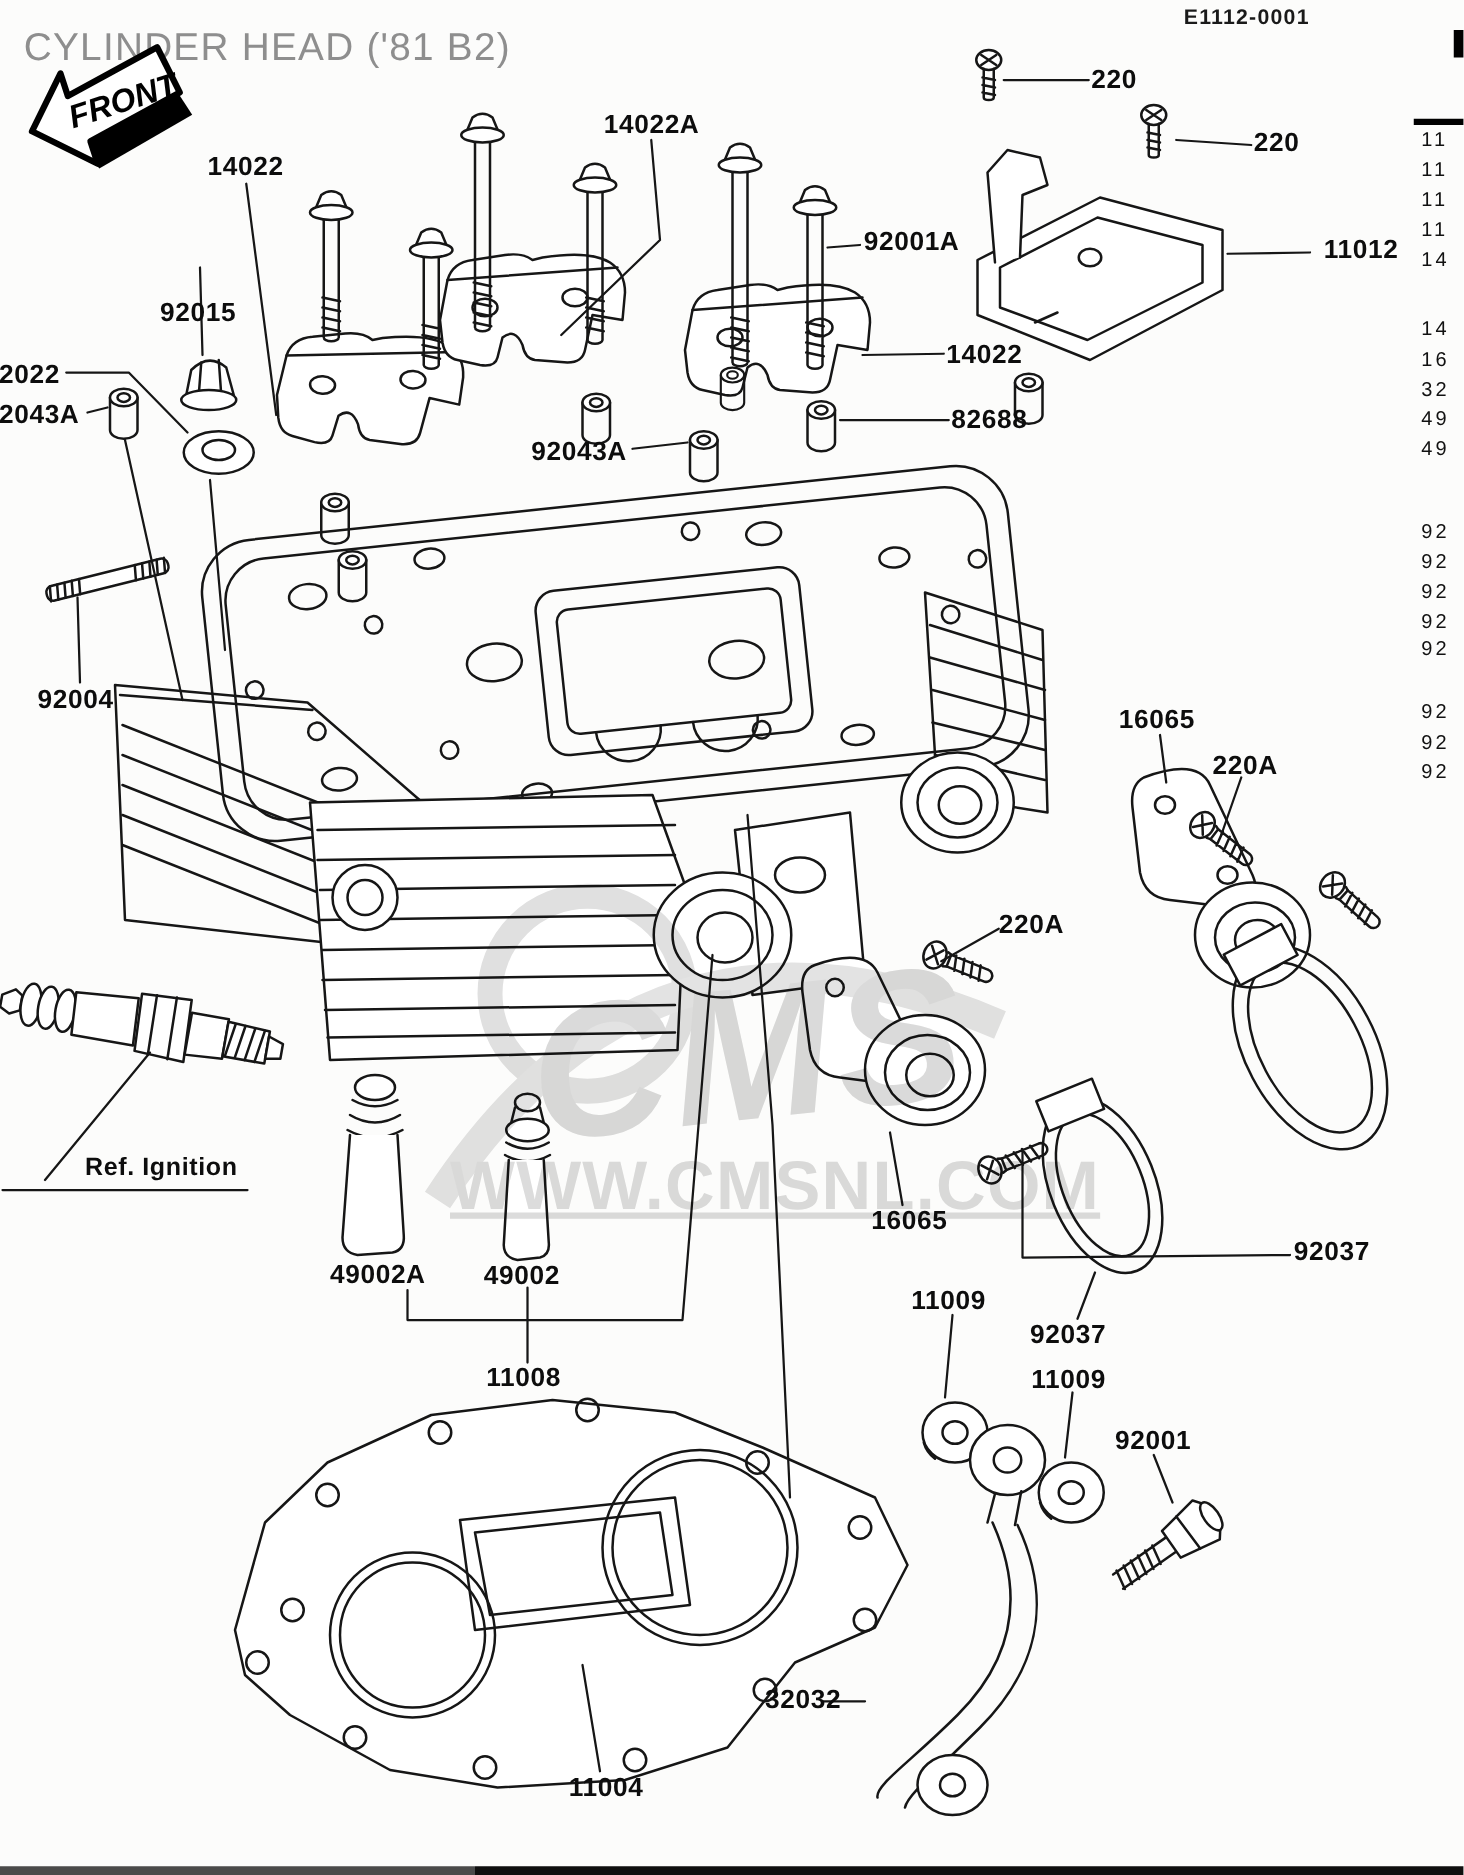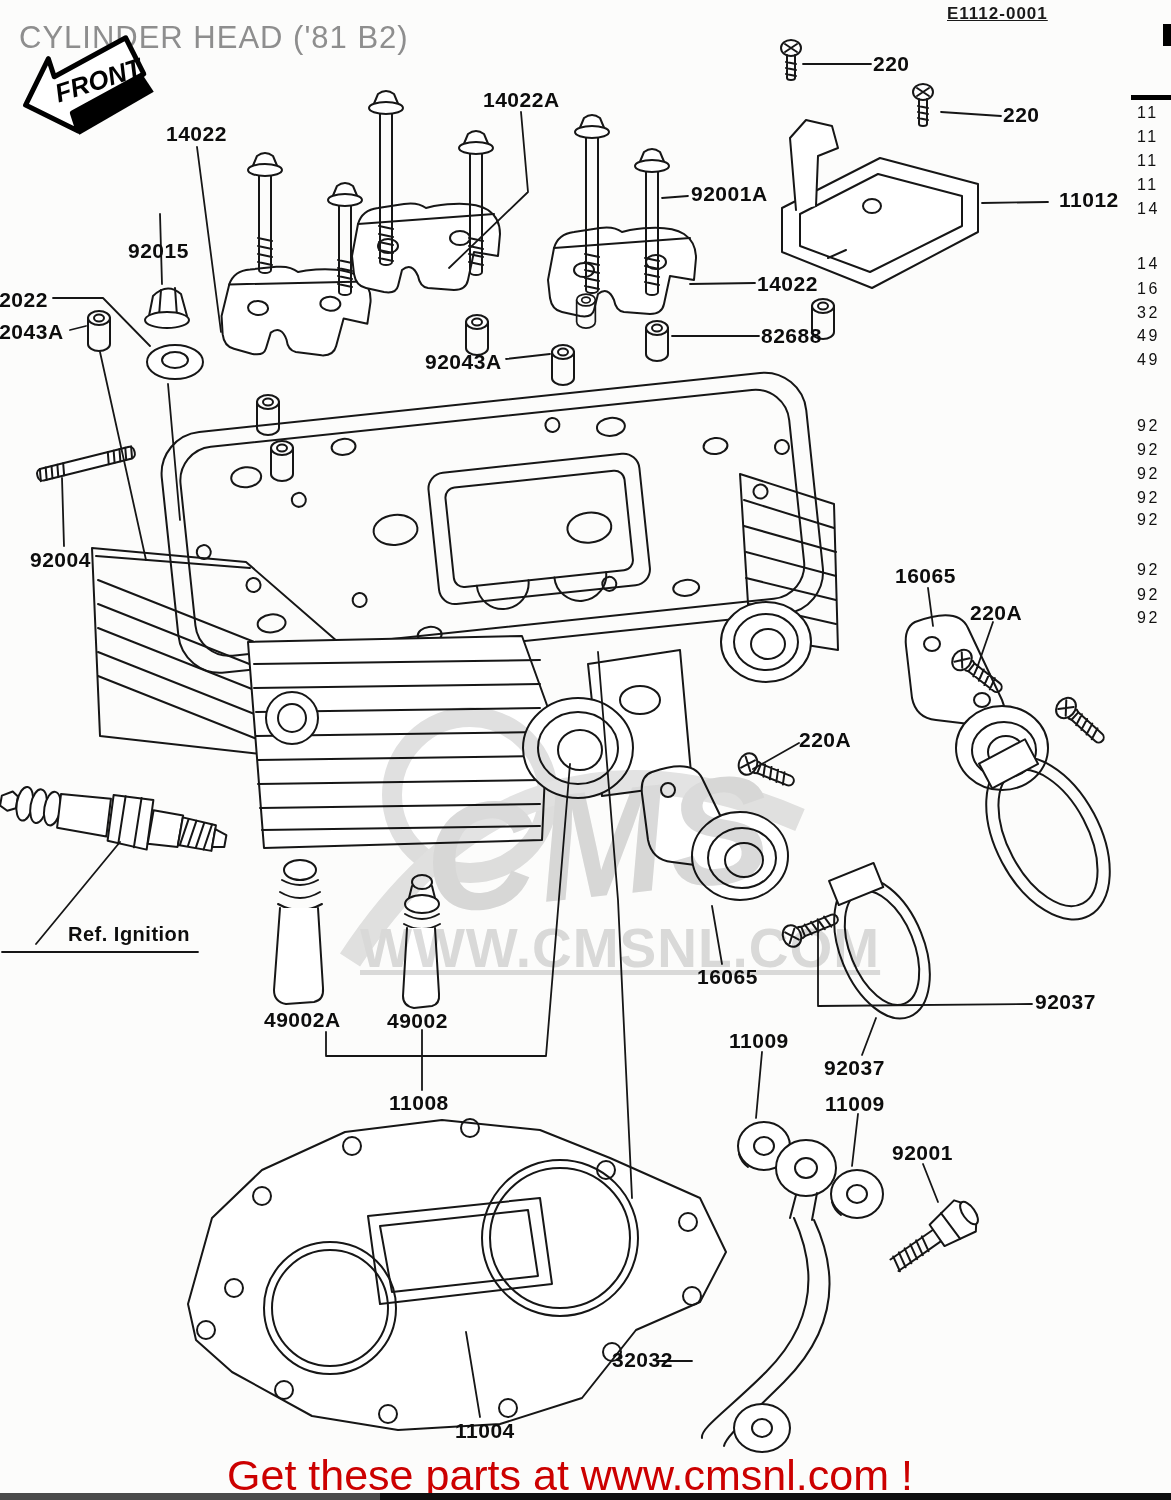--- a/index.html
+++ b/index.html
@@ -1,19 +1,19 @@
 <!DOCTYPE html>
 <html><head>
 <meta charset="utf-8">
 <style>
   html,body{margin:0;padding:0;background:#ffffff;}
   .page{position:relative;width:1171px;height:1500px;background:#fcfcfb;overflow:hidden;
         font-family:"Liberation Sans",sans-serif;}
   .title{position:absolute;left:19px;top:20px;font-size:31px;letter-spacing:1px;color:#8e8e8e;white-space:nowrap;}
-  .doccode{position:absolute;left:947px;top:4px;font-size:17px;font-weight:700;letter-spacing:1px;color:#1a1a1a;text-decoration:underline;}
+  .doccode{position:absolute;left:947px;top:4px;font-size:17px;font-weight:700;letter-spacing:1px;color:#1a1a1a;}
   #art,#wm-svg{position:absolute;left:0;top:0;}
   .plabel{position:absolute;font-size:21px;font-weight:700;letter-spacing:0.5px;color:#0d0d0d;white-space:nowrap;}
   .srow{position:absolute;left:1137px;font-size:16px;letter-spacing:2.5px;color:#111;white-space:nowrap;}
   .banner{position:absolute;left:0;top:1451px;width:1140px;text-align:center;font-size:43px;color:#cc0000;white-space:nowrap;}
   .botbar{position:absolute;left:0;top:1493px;width:1171px;height:7px;
           background:linear-gradient(to right,#4a4a4a 0,#4a4a4a 380px,#0f0f0f 380px,#0f0f0f 100%);}
   #watermark{position:absolute;left:0;top:0;width:1171px;height:1500px;pointer-events:none;mix-blend-mode:multiply;}
   .wm-cms{position:absolute;left:424px;top:756px;font-size:152px;font-weight:700;font-style:italic;
           color:#dadada;transform:rotate(-6deg);letter-spacing:4px;}
   .wm-url{position:absolute;left:360px;top:916px;font-size:55px;font-weight:700;color:#dcdcdc;letter-spacing:1px;white-space:nowrap;text-decoration:underline;}
@@ -375,15 +375,14 @@
 
   <div id="watermark">
     <svg id="wm-svg" width="1171" height="1500" viewBox="0 0 1171 1500">
       <circle cx="470" cy="795" r="78" fill="none" stroke="#e0e0e0" stroke-width="20"></circle>
       <path d="M350,960 Q520,700 800,820" fill="none" stroke="#e3e3e3" stroke-width="24"></path>
     </svg>
     <div class="wm-cms">CMS</div>
     <div class="wm-url">WWW.CMSNL.COM</div>
   </div>
 
-  <div class="banner" style="color: rgb(204, 0, 0);">Get these parts at www.cmsnl.com !</div>
   <div class="botbar"></div>
 </div>
 
 </body></html>

